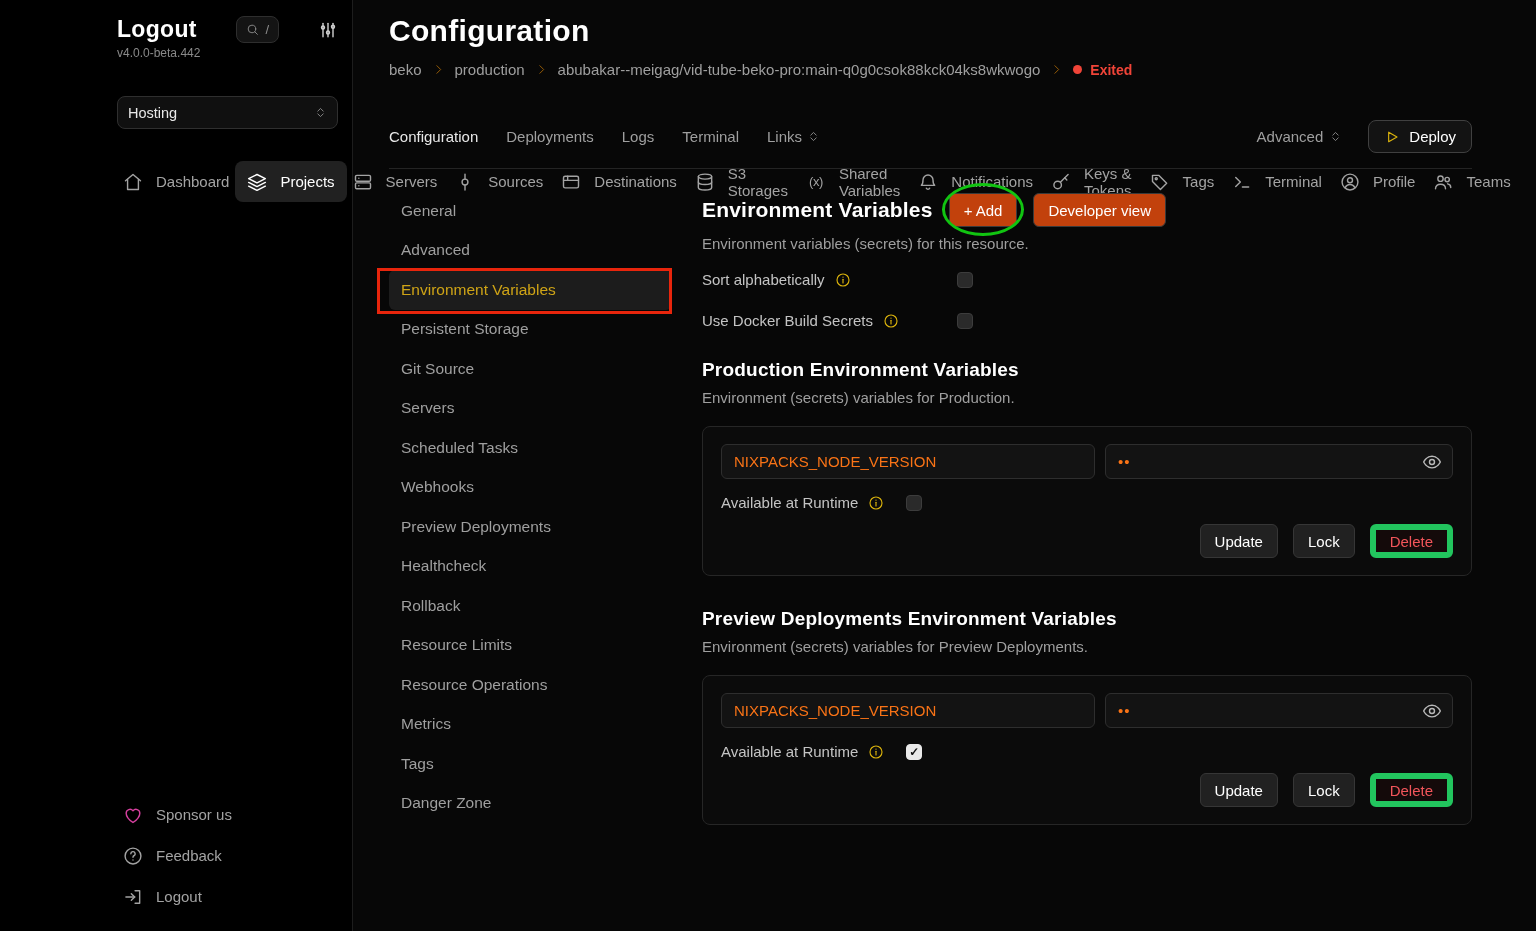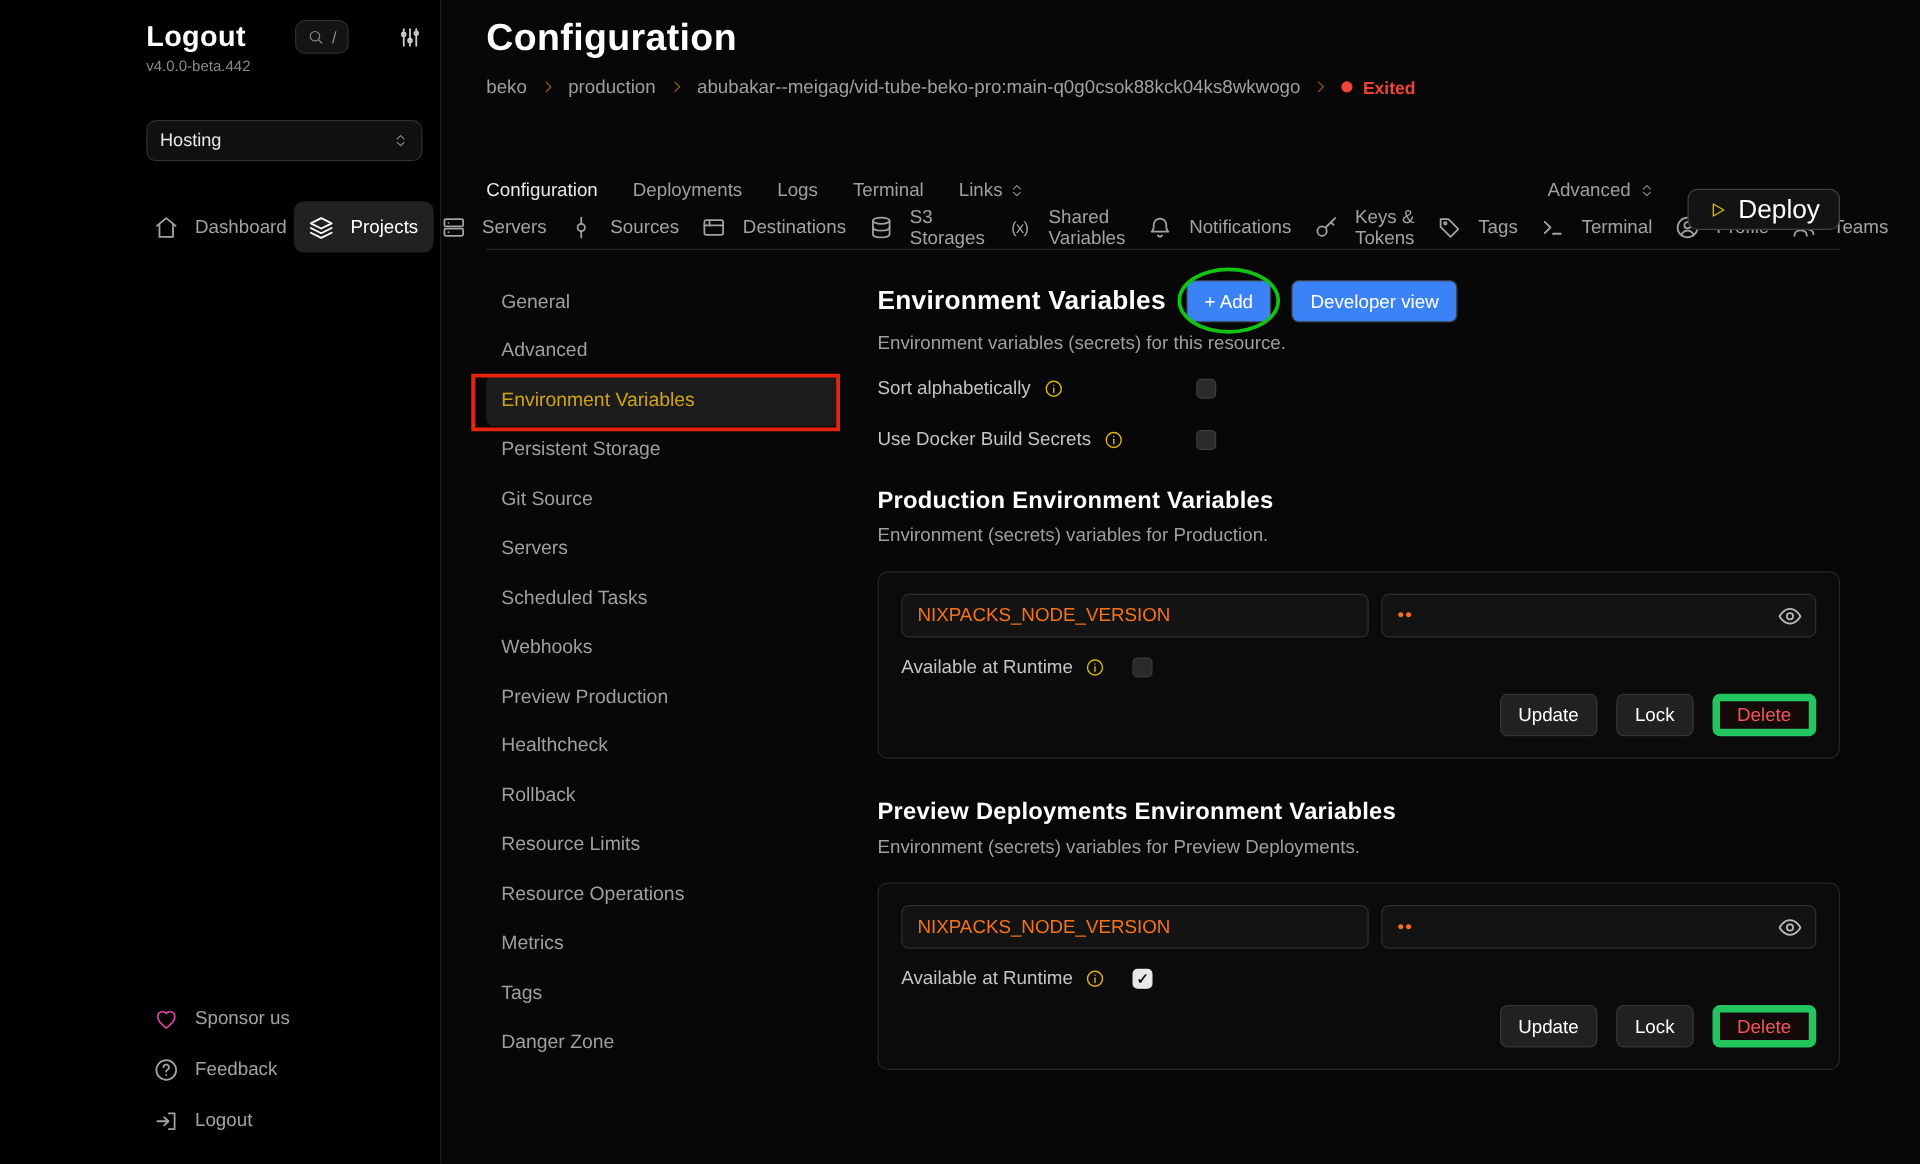--- a/index.html
+++ b/index.html
@@ -57,21 +57,21 @@
   .status-text { color:#f04438; font-weight:600; font-size:14px; }
 
   .tabs-row { display:flex; align-items:center; gap:28px; margin-top:42px; font-size:15px; color:#9f9f9f; }
   .tab { cursor:pointer; display:flex; align-items:center; gap:5px; }
   .tab.active { color:#e8e8e8; }
   .tabs-right { margin-left:auto; display:flex; align-items:center; gap:26px; }
   .advanced-select { display:flex; align-items:center; gap:6px; cursor:pointer; }
   .deploy-btn {
     display:flex; align-items:center; gap:9px;
     background:#131313; border:1px solid #404040; border-radius:8px;
-    height:33px; padding:0 15px; color:#fff; font-size:21px; cursor:pointer;margin-top:31px;
+    height:33px; padding:0 15px; color:#fff; font-size:15px; cursor:pointer;
   }
   .divider { height:1px; background:#242424; margin-top:15px; }
 
   .content { display:flex; gap:30px; margin-top:22px; }
   .subnav { width:283px; flex-shrink:0; position:relative; }
   .subnav-item {
     height:39.5px; display:flex; align-items:center;
     padding:0 12px; border-radius:6px;
     color:#9f9f9f; font-size:15.5px; cursor:pointer;
   }
@@ -79,21 +79,21 @@
   .annotation-red {
     position:absolute; left:-12px; top:77px;
     width:calc(100% + 12px); height:46px;
     border:3px solid #e8250c; pointer-events:none; z-index:5;
   }
 
   .panel { flex:1; min-width:0; padding-top:2px; }
   .env-header { display:flex; align-items:center; gap:16px; }
   .h2 { font-size:21px; font-weight:700; letter-spacing:.2px; }
   .btn {
-    background:#3b82f6; border:1px solid #3a3a3a; color:#fff;
+    background:#c2410c; border:1px solid #3a3a3a; color:#fff;
     border-radius:6px; height:34px; padding:0 14px; font-size:15px;
     display:inline-flex; align-items:center; cursor:pointer; font-family:inherit;
   }
   .add-wrap { position:relative; display:inline-flex; }
   .annotation-green {
     position:absolute; left:-7px; top:-10px;
     width:calc(100% + 14px); height:53px;
     border:3px solid #11c411; border-radius:50%;
     pointer-events:none; z-index:5;
   }
@@ -354,21 +354,21 @@
       <div class="subnav">
         <div class="annotation-red"></div>
         <div class="subnav-item">General</div>
         <div class="subnav-item">Advanced</div>
         <div class="subnav-item active">Environment Variables</div>
         <div class="subnav-item">Persistent Storage</div>
         <div class="subnav-item">Git Source</div>
         <div class="subnav-item">Servers</div>
         <div class="subnav-item">Scheduled Tasks</div>
         <div class="subnav-item">Webhooks</div>
-        <div class="subnav-item">Preview Production</div>
+        <div class="subnav-item">Preview Deployments</div>
         <div class="subnav-item">Healthcheck</div>
         <div class="subnav-item">Rollback</div>
         <div class="subnav-item">Resource Limits</div>
         <div class="subnav-item">Resource Operations</div>
         <div class="subnav-item">Metrics</div>
         <div class="subnav-item">Tags</div>
         <div class="subnav-item">Danger Zone</div>
       </div>
 
       <div class="panel">

